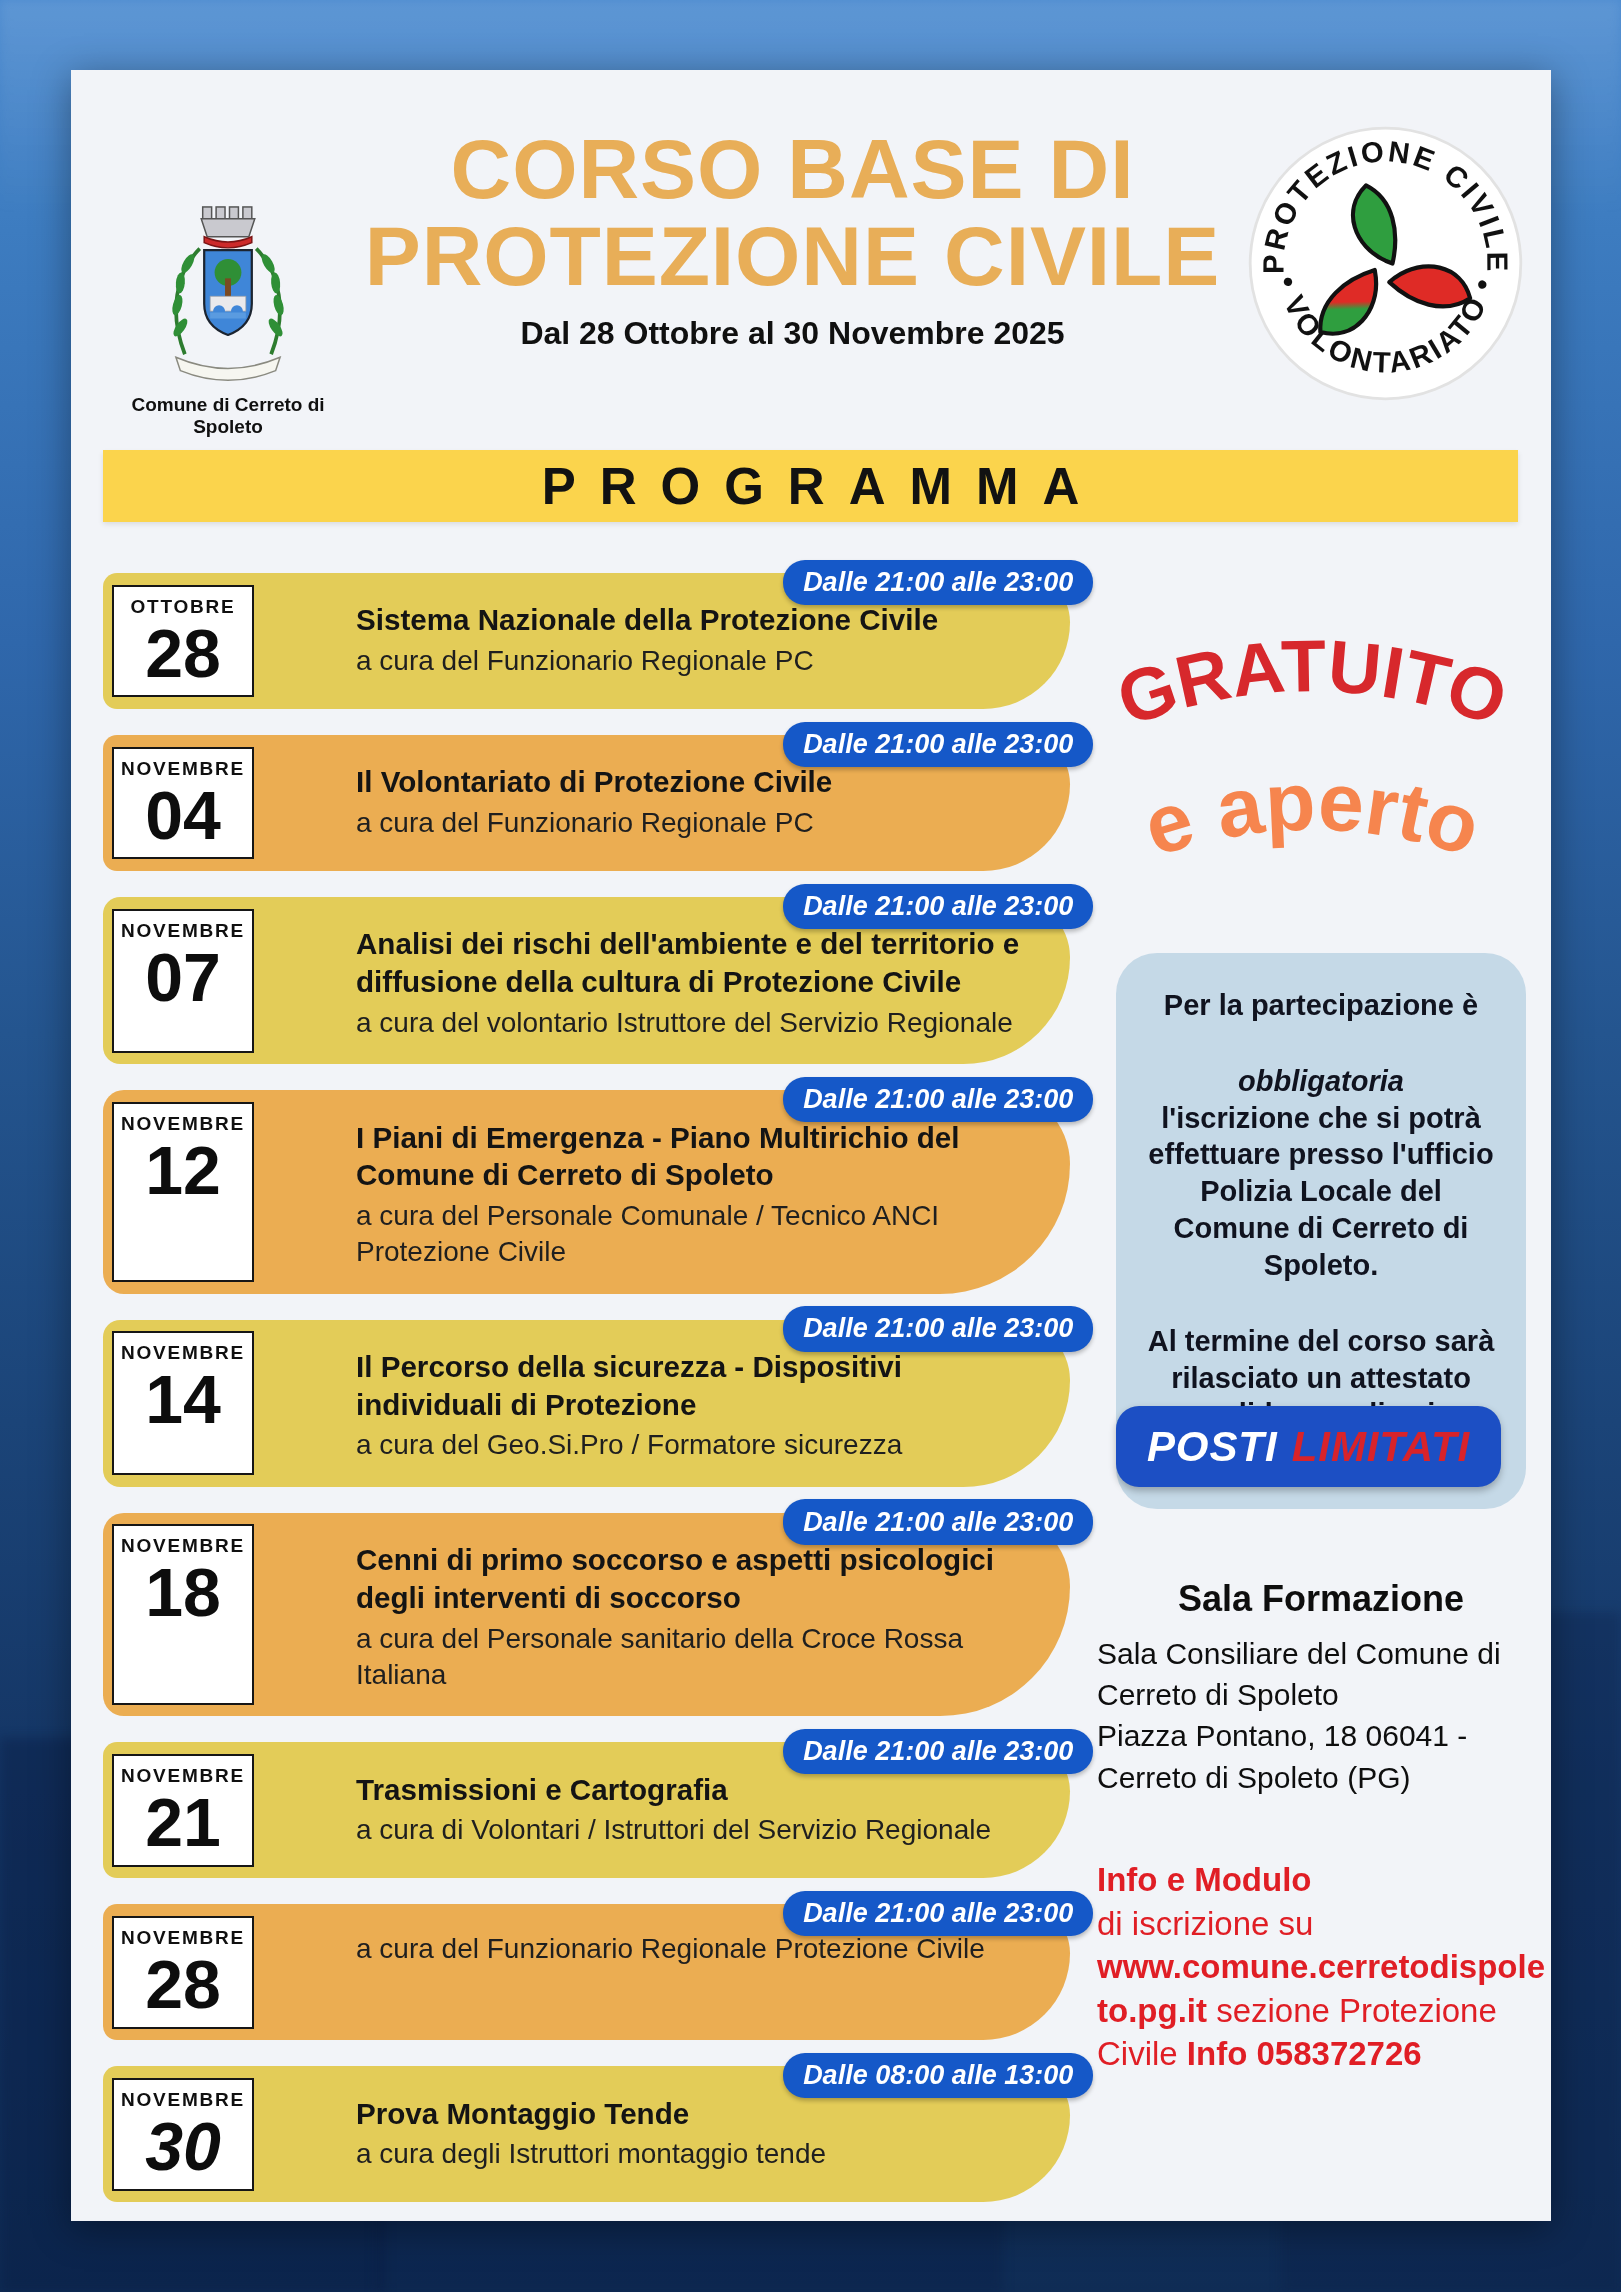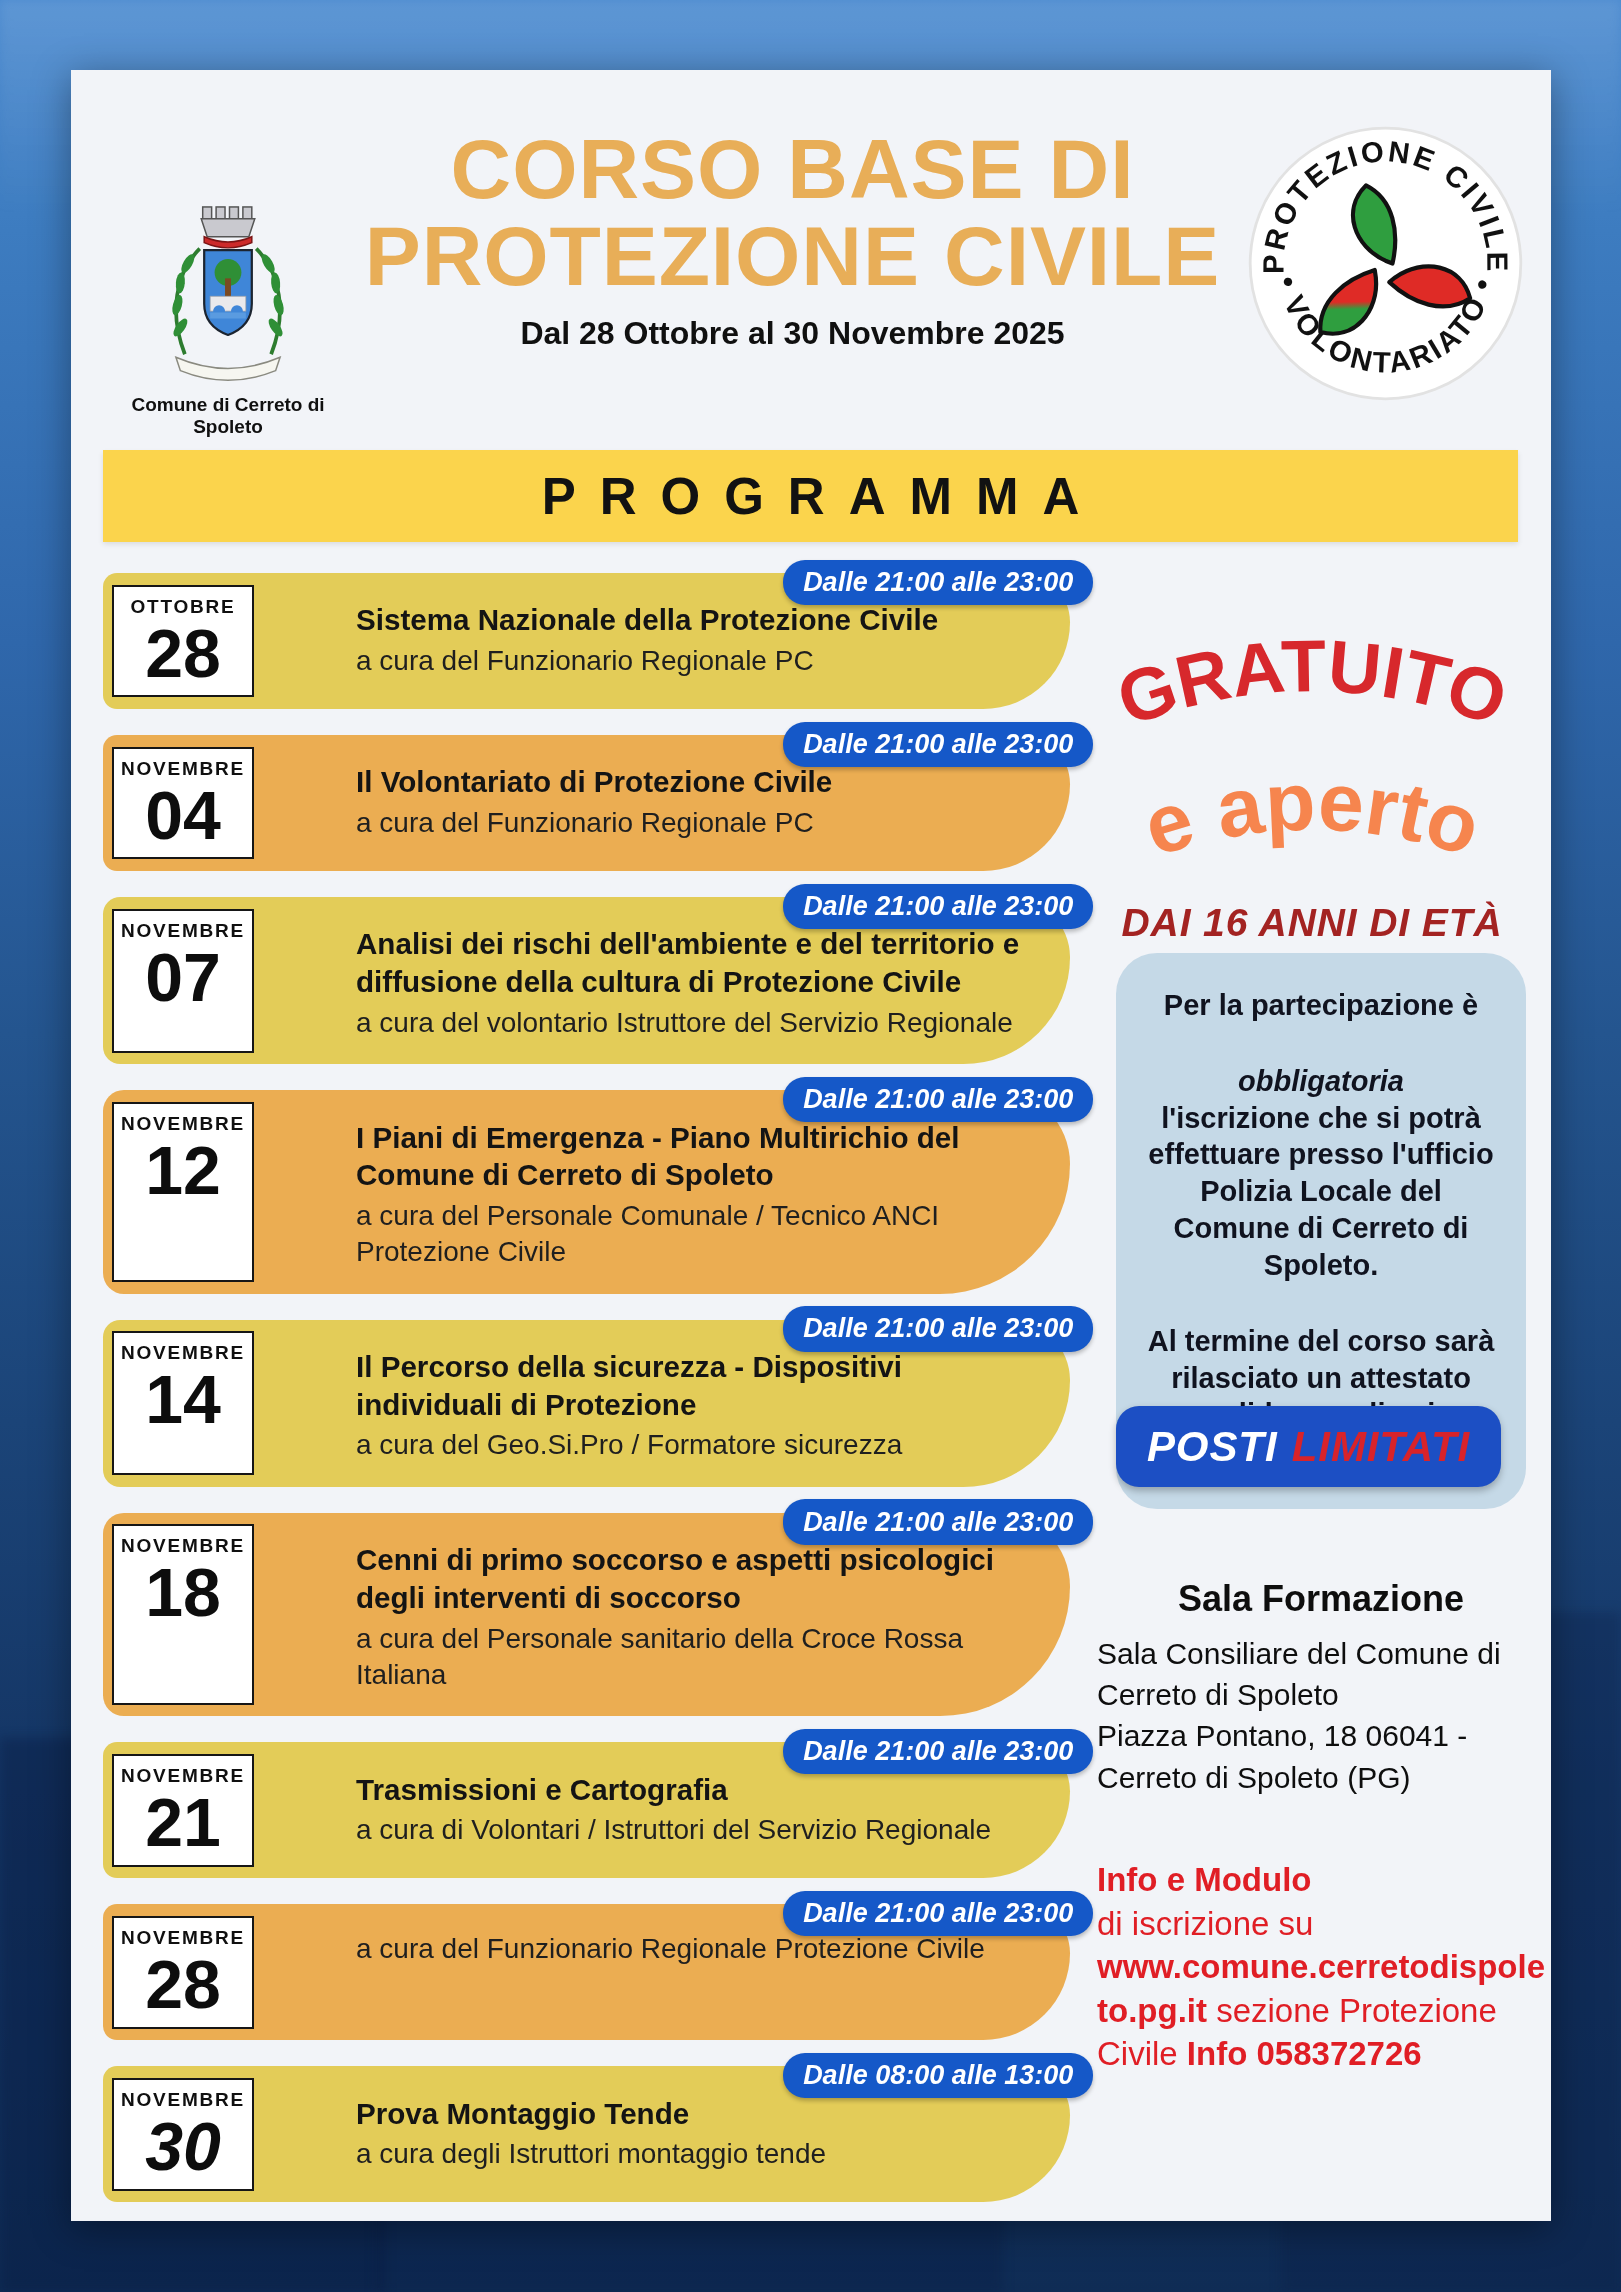--- a/index.html
+++ b/index.html
@@ -26,21 +26,21 @@
   .arms-caption{margin-top:7.2px;font-size:19px;font-weight:bold;color:#101010;}
 
   .title-block{position:absolute;left:269px;top:56px;width:905px;text-align:center;}
   .title-line{font-size:84px;line-height:1.03;font-weight:bold;color:#E8AE58;letter-spacing:0.9px;}
   .subtitle{margin-top:16px;font-size:32px;font-weight:bold;color:#101010;}
 
   .pc-logo{position:absolute;left:1175px;top:54px;width:279px;height:279px;}
 
   
   .programma{
-    position:absolute;left:32px;top:380px;width:1415px;height:92px;
+    position:absolute;left:32px;top:380px;width:1415px;height:72px;
     background:#FBD44C;display:flex;align-items:center;justify-content:center;
     box-shadow:0 2.7px 5.4px rgba(0,0,0,.10);
   }
   .programma span{font-size:51px;font-weight:bold;color:#121212;letter-spacing:24px;padding-left:24px;}
 
   
   .rows{position:absolute;left:32px;top:503px;width:967px;}
   .row{
     position:relative;border-radius:23px 81px 143px 23px;
     padding:23px 30px 23px 253px;min-height:136px;box-sizing:border-box;
@@ -275,21 +275,20 @@
       <path id="freeArc2" d="M 28 306 Q 251 208 474 306" fill="none"></path>
     </defs>
     <text font-size="82" font-weight="bold" fill="#D7282C">
       <textPath href="#freeArc1" startOffset="50%" text-anchor="middle">GRATUITO</textPath>
     </text>
     <text font-size="92" font-weight="bold" fill="#F6854E">
       <textPath href="#freeArc2" startOffset="50%" text-anchor="middle">e aperto</textPath>
     </text>
   </svg>
 
-  <div class="age-line">DAI 16 ANNI DI ETÀ</div>
 
   <div class="info-box">
     <p>Per la partecipazione è</p>
     <div class="gap"></div>
     <p class="obbl">obbligatoria</p>
     <p>l'iscrizione che si potrà effettuare presso l'ufficio Polizia Locale del Comune di Cerreto di Spoleto.</p>
     <div class="gap"></div>
     <p>Al termine del corso sarà rilasciato un attestato valido per gli usi consentiti dalla legge.</p>
   </div>
 

